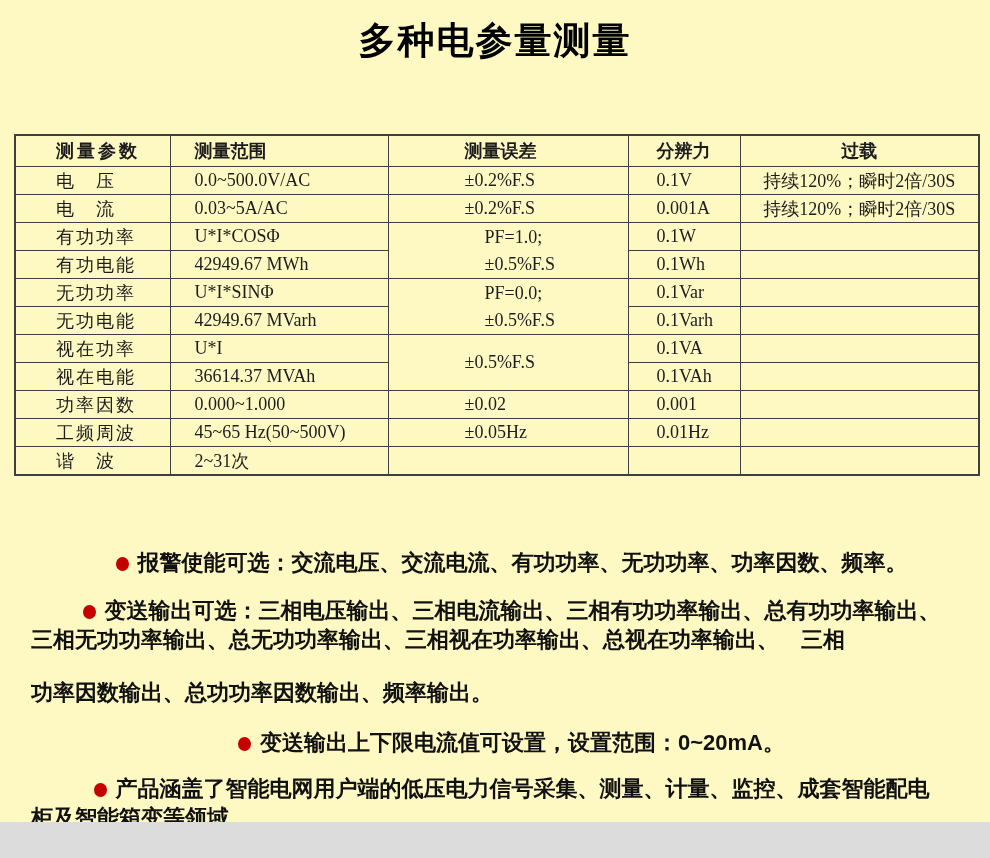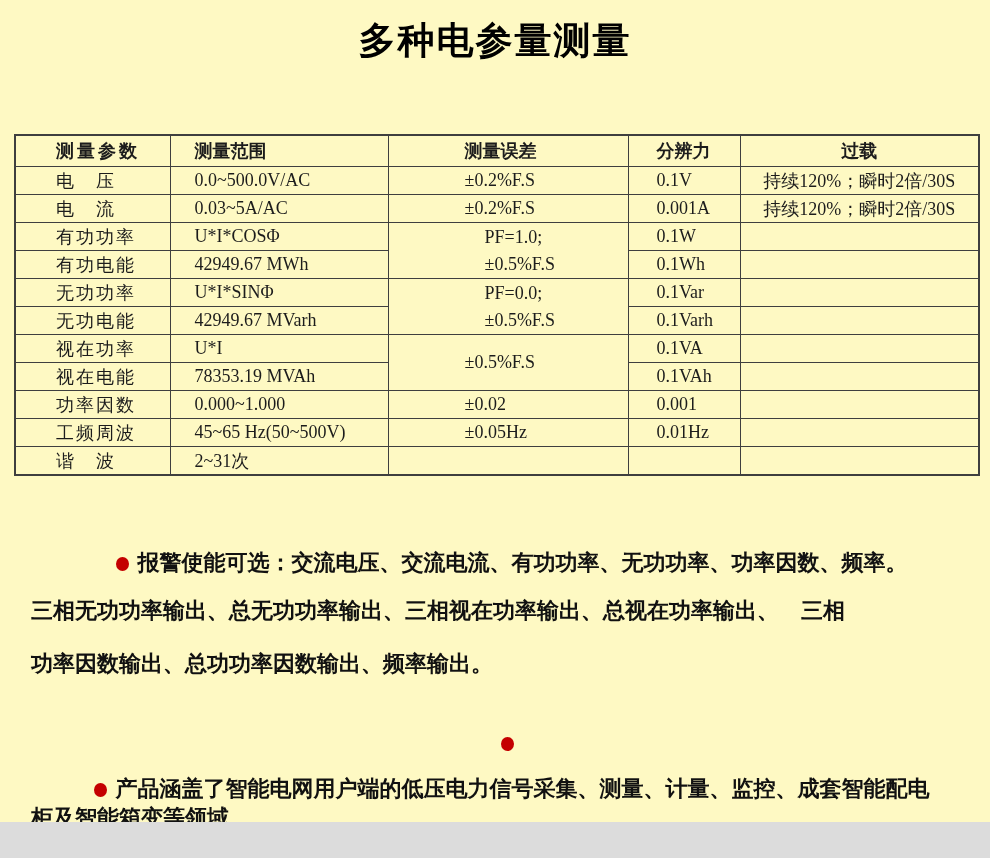--- a/index.html
+++ b/index.html
@@ -146,21 +146,21 @@
         <td class="c-param">视在功率</td>
         <td class="c-range">U*I</td>
         <td class="c-err-top" rowspan="2">
           <div class="errline">±0.5%F.S</div>
         </td>
         <td class="c-res">0.1VA</td>
         <td class="c-over"></td>
       </tr>
       <tr>
         <td class="c-param">视在电能</td>
-        <td class="c-range">78353.19 MVAh</td>
+        <td class="c-range">36614.37 MVAh</td>
         <td class="c-res">0.1VAh</td>
         <td class="c-over"></td>
       </tr>
       <tr>
         <td class="c-param">功率因数</td>
         <td class="c-range">0.000~1.000</td>
         <td class="c-err">±0.02</td>
         <td class="c-res">0.001</td>
         <td class="c-over"></td>
       </tr>
@@ -179,26 +179,27 @@
         <td class="c-over"></td>
       </tr>
     </tbody>
   </table>
 
   <div class="bullet" id="b1">
     <p class="first"><span class="dot"></span><span>报警使能可选：交流电压、交流电流、有功功率、无功功率、功率因数、频率。</span></p>
   </div>
 
   <div class="bullet" id="b2">
+    <p class="first"><span class="dot"></span><span>变送输出可选：三相电压输出、三相电流输出、三相有功功率输出、总有功功率输出、</span></p>
     <p>三相无功功率输出、总无功功率输出、三相视在功率输出、总视在功率输出、　三相</p>
     <p class="gap">功率因数输出、总功功率因数输出、频率输出。</p>
   </div>
 
   <div class="bullet" id="b3">
-    <p class="first"><span class="dot"></span></p>
+    <p class="first"><span class="dot"></span><span>变送输出上下限电流值可设置，设置范围：0~20mA。</span></p>
   </div>
 
   <div class="bullet" id="b4">
     <p class="first"><span class="dot"></span><span>产品涵盖了智能电网用户端的低压电力信号采集、测量、计量、监控、成套智能配电</span></p>
     <p>柜及智能箱变等领域。</p>
   </div>
 
 </div>
 
 </body></html>

